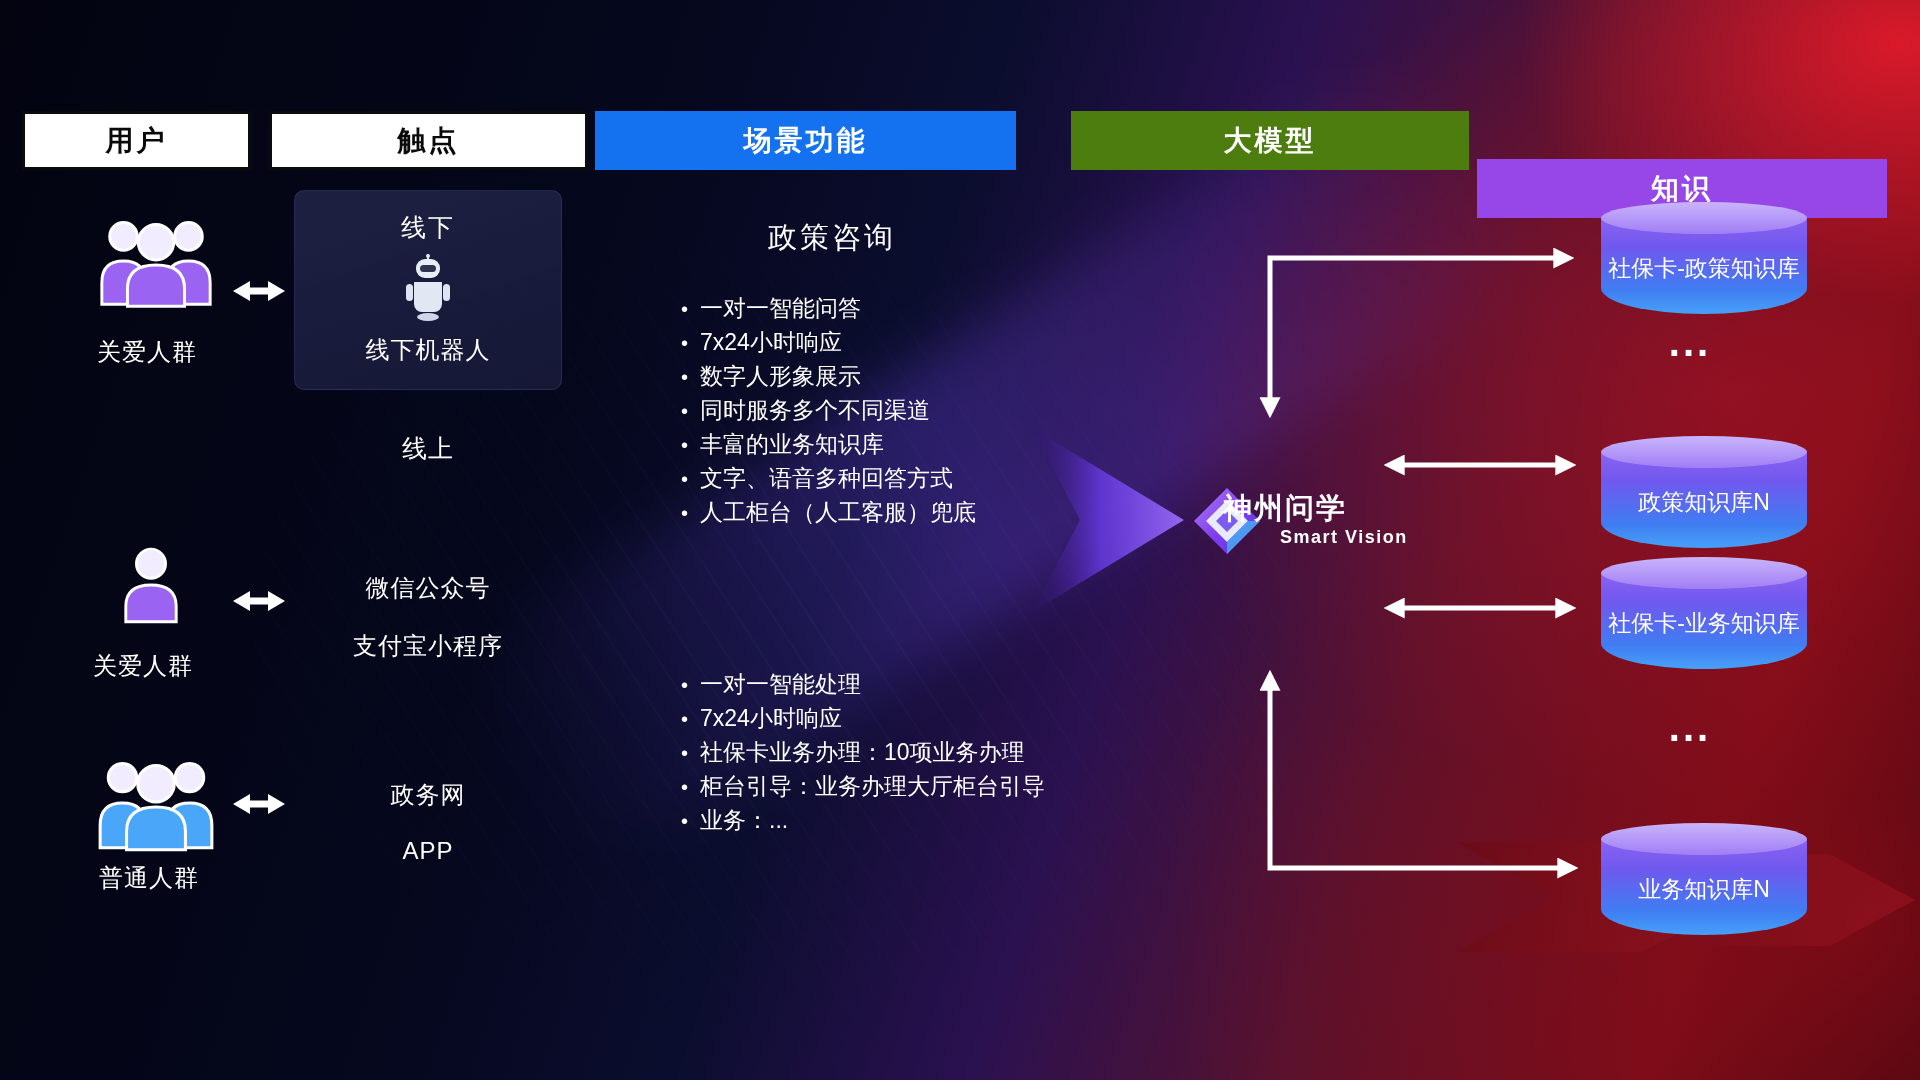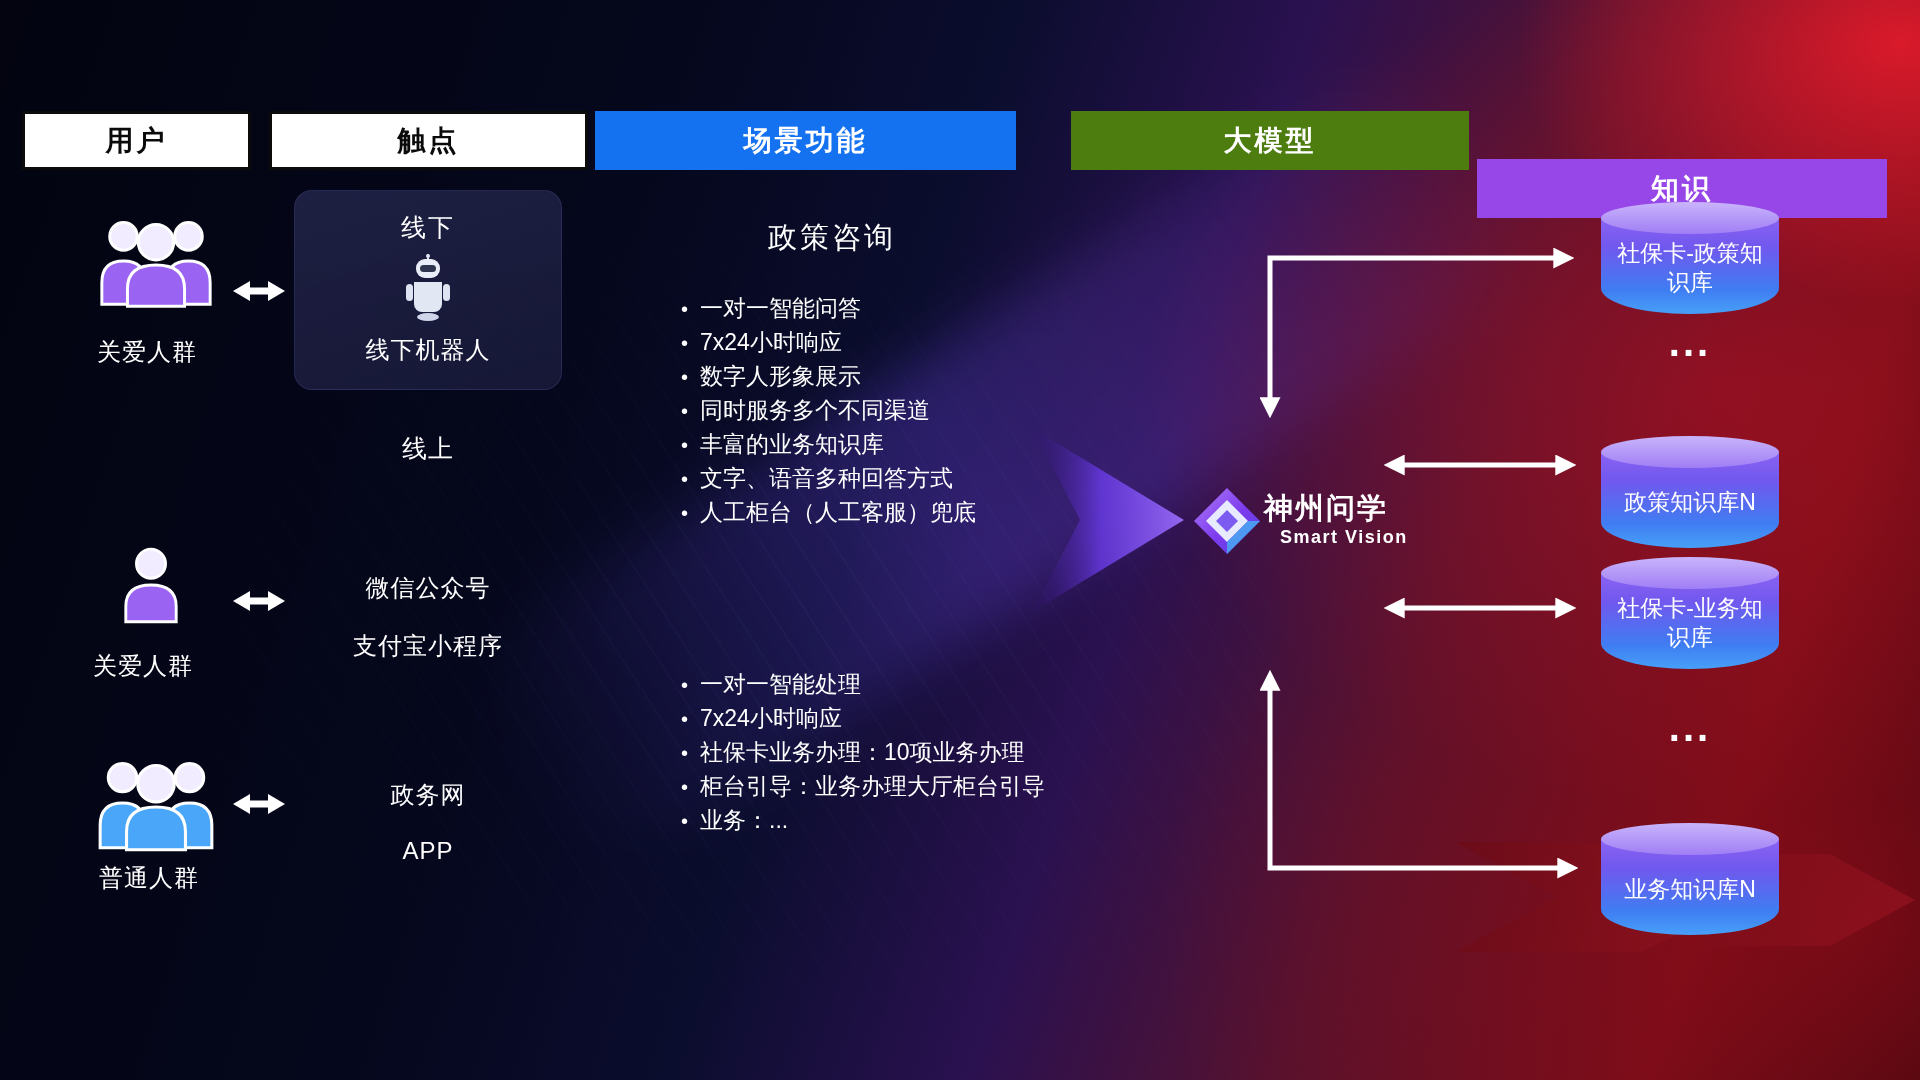--- a/index.html
+++ b/index.html
@@ -52,21 +52,21 @@
   #user-icon-2 { left:120px; top:546px; }
   #user-icon-3 { left:90px;  top:754px; }
   .user-label { position:absolute; width:130px; text-align:center; font-size:24px; letter-spacing:1px; }
   #user-label-1 { left:82px; top:336px; }
   #user-label-2 { left:78px; top:650px; }
   #user-label-3 { left:84px; top:862px; }
 
   
   .touch-card {
     position:absolute; left:294px; top:190px; width:268px; height:200px;
-    box-sizing:border-box; border-radius:18px; padding-top:20px;
+    box-sizing:border-box; border-radius:10px; padding-top:20px;
     display:flex; flex-direction:column; align-items:center;
     background:linear-gradient(160deg, rgba(48,50,96,.60), rgba(26,28,60,.80));
     border:1px solid rgba(120,130,220,.15);
   }
   .touch-card .t1 { font-size:25px; letter-spacing:2px; }
   .touch-card .robot { margin-top:10px; }
   .touch-card .t2 { margin-top:8px; font-size:24px; letter-spacing:1px; }
   .touch-label { position:absolute; text-align:center; font-size:24px; letter-spacing:1px; }
   #tl-online { left:348px; top:432px; width:160px; font-size:25px; }
   #tl-wechat { left:348px; top:572px; width:160px; }
@@ -79,25 +79,25 @@
   #policy-title   { left:682px; top:218px; }
   #business-title { left:682px; top:600px; }
   .feature-list { position:absolute; list-style:none; margin:0; padding:0; font-size:23px; }
   .feature-list li { line-height:33px; white-space:nowrap; }
   .feature-list li::before { content:"•"; margin-right:12px; font-size:20px; }
   #policy-list   { left:681px; top:292px; }
   #business-list { left:681px; top:668px; }
 
   
   .logo { position:absolute; left:1192px; top:486px; }
-  .brand-name { position:absolute; left:1264px; top:489px; font-size:29px; font-weight:700; letter-spacing:2px; }
+  .brand-name { position:absolute; left:1223px; top:489px; font-size:29px; font-weight:700; letter-spacing:2px; }
   .brand-sub  { position:absolute; left:1280px; top:527px; font-size:18px; font-weight:700; letter-spacing:1.5px; }
 
   
-  .db { position:absolute; left:1601px; width:178px; height:112px; }
+  .db { position:absolute; left:1601px; width:206px; height:112px; }
   #db-1 { top:202px; } #db-2 { top:436px; } #db-3 { top:557px; } #db-4 { top:823px; }
   .db-body {
     position:absolute; top:16px; left:0; width:100%; height:96px;
     background:linear-gradient(180deg,#8a63f2 0%,#7158ee 30%,#3f7df2 75%,#47a0f8 100%);
     border-radius:0 0 50% 50% / 0 0 26px 26px;
   }
   .db-top {
     position:absolute; top:0; left:0; width:100%; height:32px; border-radius:50%;
     background:linear-gradient(180deg,#c9b4fb,#a07ef5);
   }

